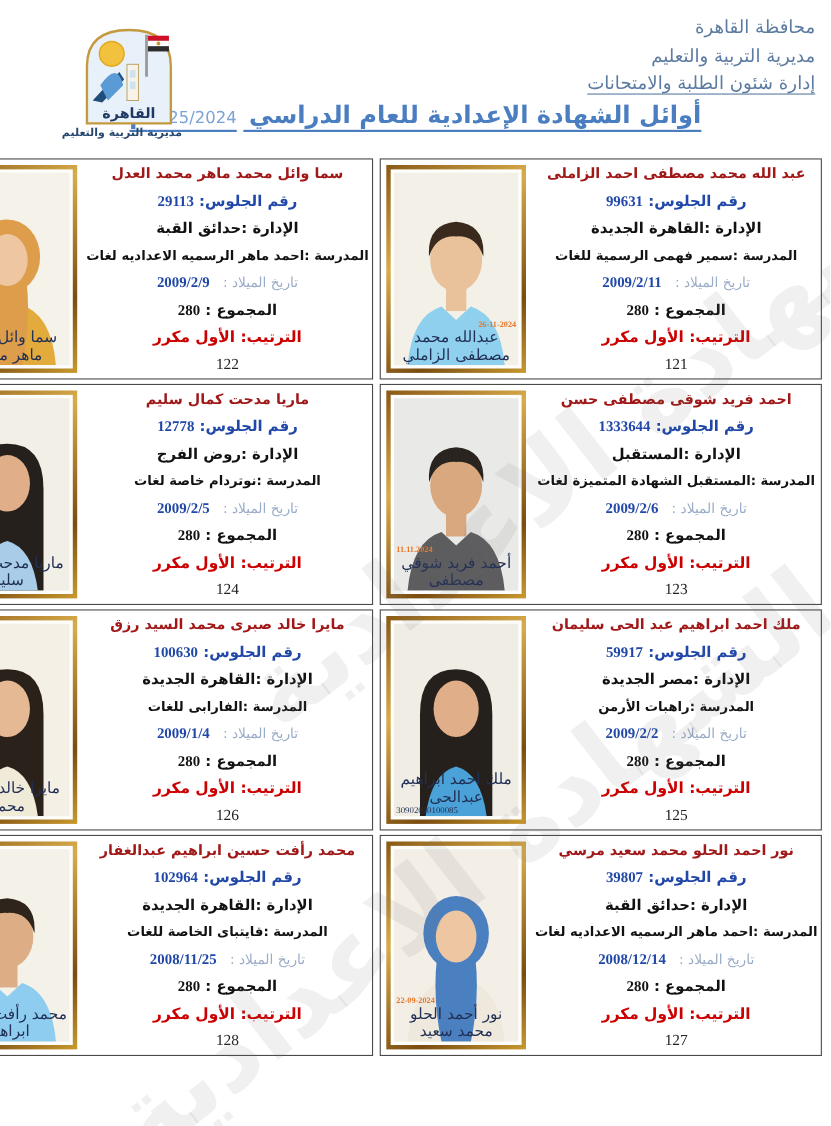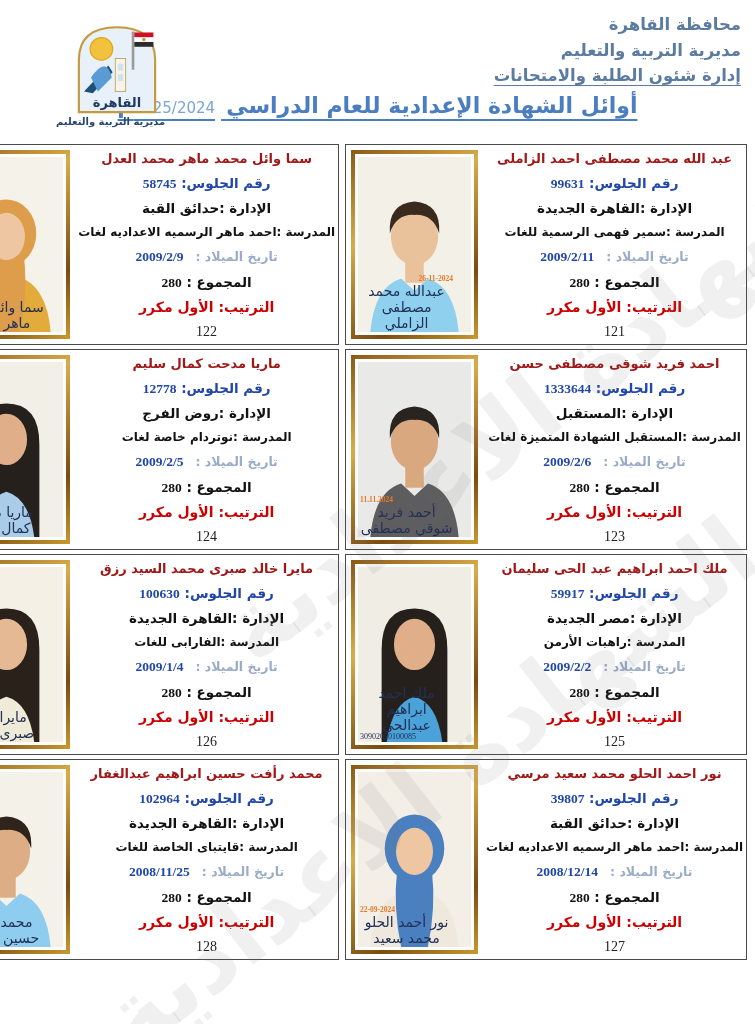--- a/index.html
+++ b/index.html
@@ -5,53 +5,53 @@
   html,body{margin:0;padding:0;background:#fff;}
   .page{width:755px;height:1024px;position:relative;overflow:hidden;background:#fff;
         font-family:"DejaVu Sans",sans-serif;direction:rtl;}
 
   
   .header{position:relative;height:140px;}
   .logo{position:absolute;left:12px;top:19px;width:122px;text-align:left;margin-left:44px;}
   .logo svg{width:104px;height:98px;display:block;margin:0 auto;}
   .logo-sub{font-size:10px;color:#27476e;margin-top:-1px;font-weight:bold;}
   .org{text-align:right;padding:12px 14px 0 0;}
-  .org-line{font-size:16.5px;color:var(--header-blue);line-height:1.55;font-weight:bold;}
+  .org-line{font-size:16.5px;color:var(--header-blue);line-height:1.55;font-weight:normal;}
   .org-line.u{text-decoration:underline;text-underline-offset:4px;}
   .title{text-align:center;margin-top:4px;text-decoration:underline;
          text-decoration-color:var(--title-blue);text-decoration-thickness:2px;text-underline-offset:6px;}
   .t-text{font-weight:bold;font-size:22px;color:var(--title-blue);}
   .t-year{font-size:15px;color:var(--title-year-blue);margin-right:6px;text-align:center;}
   .t-suffix{font-weight:bold;font-size:22px;color:var(--title-blue);}
 
   
   .cards{display:grid;grid-template-columns:1fr 1fr;gap:4px 6px;margin:4px 8px 0;}
   .card{border:1px solid var(--border-gray);height:201px;display:flex;direction:ltr;
         background:#fff;box-sizing:border-box;}
   .photo-frame{flex:none;width:127px;margin:5px;padding:4px;box-sizing:border-box;
         background:linear-gradient(145deg,#8a5a16,#d8ab4a 35%,#7a4c10 75%,#c9992f);}
   .photo-mat{background:#fdfdfb;height:100%;padding:3px;box-sizing:border-box;}
   .photo{position:relative;height:100%;background:var(--bg,#f2efe7);overflow:hidden;}
   .photo svg{position:absolute;inset:0;width:100%;height:100%;}
-  .pcap{position:absolute;bottom:0;left:0;right:16px;padding:1px 2px;z-index:2;}
+  .pcap{position:absolute;bottom:0;left:0;right:0;padding:1px 2px;z-index:2;}
   .pcap span:empty{display:none;}
   .pdate{display:block;font-size:7.5px;font-weight:bold;color:var(--photo-date-orange);
          direction:ltr;text-align:left;line-height:1;font-family:"Liberation Serif",serif;}
   .card:first-child .pdate{text-align:right;}
   .pname{display:block;font-size:14px;color:#223055;text-align:center;line-height:1.15;}
   .pcode{display:block;font-size:8px;color:#223055;text-align:left;direction:ltr;
          line-height:1;font-family:"Liberation Serif",serif;}
 
   .info{flex:1;direction:rtl;display:flex;flex-direction:column;justify-content:space-between;
         padding:6px 3px 4px;text-align:center;min-width:0;}
   .name{color:var(--name-red);font-weight:bold;font-size:13px;white-space:nowrap;}
   .row{font-size:13.5px;color:var(--text-dark);font-weight:bold;white-space:nowrap;}
   .seat-row{color:var(--label-blue);}
   .school-row{font-size:12px;}
-  .dob-label{color:var(--dob-label-blue);font-weight:bold;font-size:12.5px;margin-left:12px;}
+  .dob-label{color:var(--dob-label-blue);font-weight:normal;font-size:12.5px;margin-left:12px;}
   .dob-value{color:var(--label-blue);font-family:"Liberation Serif",serif;}
   .num-digit{font-family:"Liberation Serif",serif;}
   .rank-row{color:var(--rank-red);font-size:14px;}
   .idx{font-family:"Liberation Serif",serif;font-size:14px;color:#222;font-weight:normal;}
 
   
   .wm{position:absolute;z-index:5;pointer-events:none;font-weight:bold;white-space:nowrap;
       color:rgba(110,110,110,0.10);font-size:95px;transform:rotate(-38deg);}
   .wm1{top:340px;left:150px;}
   .wm2{top:730px;left:30px;}
@@ -139,21 +139,21 @@
             <div class="pcap">
 
               <span class="pname">سما وائل محمد ماهر محمد</span>
 
             </div>
           </div>
         </div>
       </div>
       <div class="info">
         <div class="name">سما وائل محمد ماهر محمد العدل</div>
-        <div class="row seat-row"><span>رقم الجلوس:</span> <span class="num-digit">58745</span></div>
+        <div class="row seat-row"><span>رقم الجلوس:</span> <span class="num-digit">29113</span></div>
         <div class="row"><span>الإدارة :</span><span>حدائق القبة</span></div>
         <div class="row school-row"><span>المدرسة :</span><span>احمد ماهر الرسميه الاعداديه لغات</span></div>
         <div class="row"><span class="dob-label">تاريخ الميلاد :</span><span class="dob-value">2009/2/9</span></div>
         <div class="row"><span>المجموع :</span> <span class="num-digit">280</span></div>
         <div class="row rank-row"><span>الترتيب:</span> <span>الأول مكرر</span></div>
         <div class="idx">122</div>
       </div>
     </div>
 
     <div class="card">

